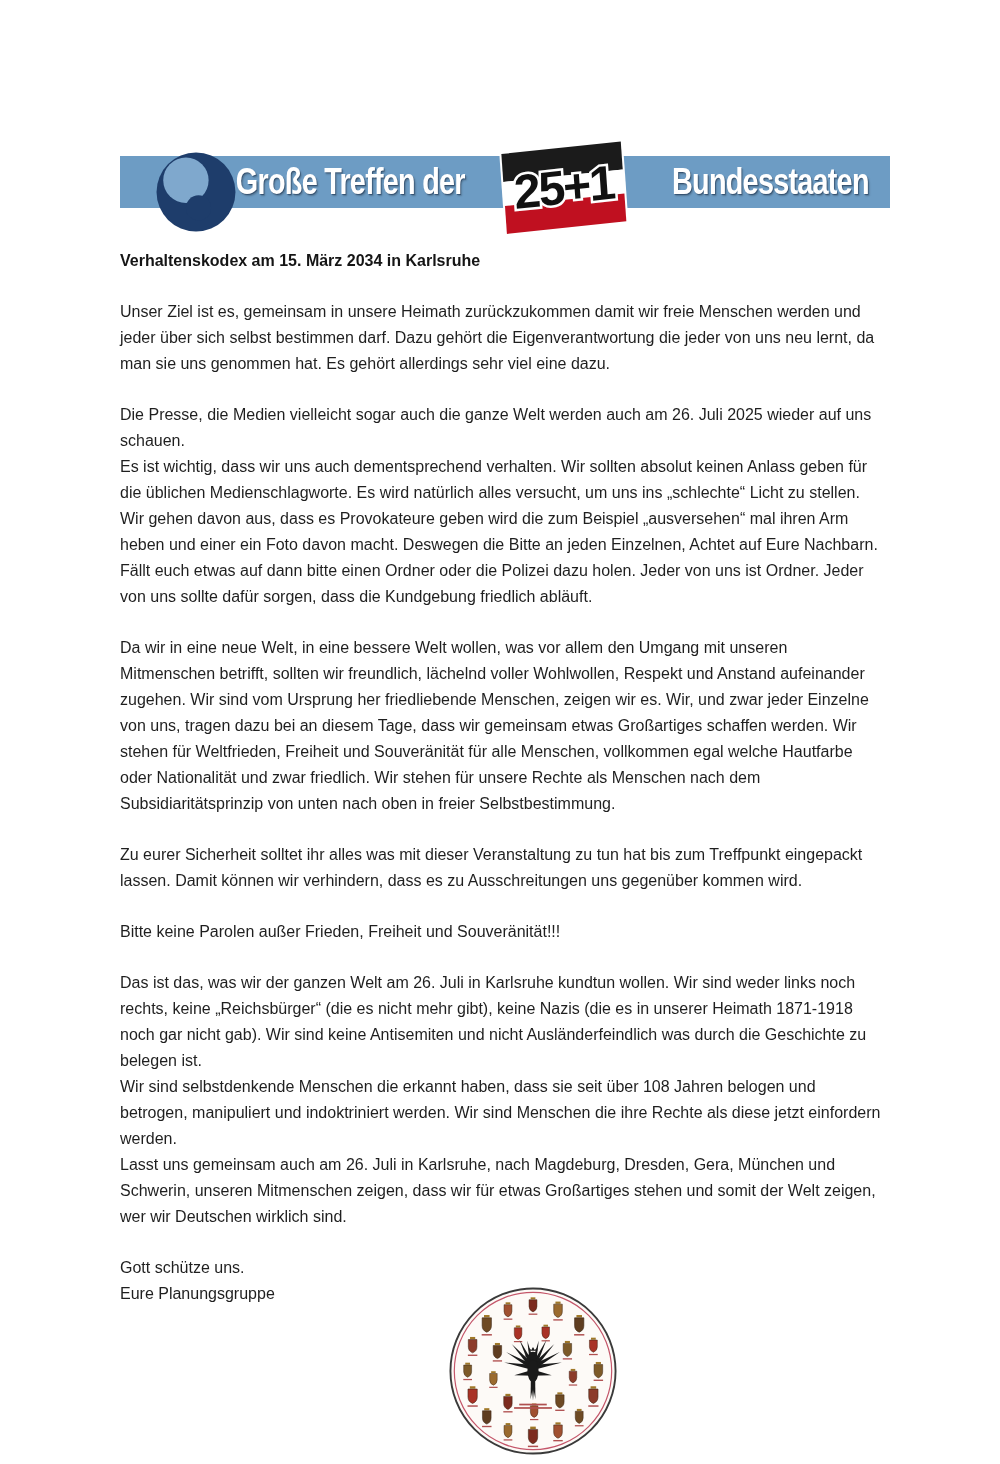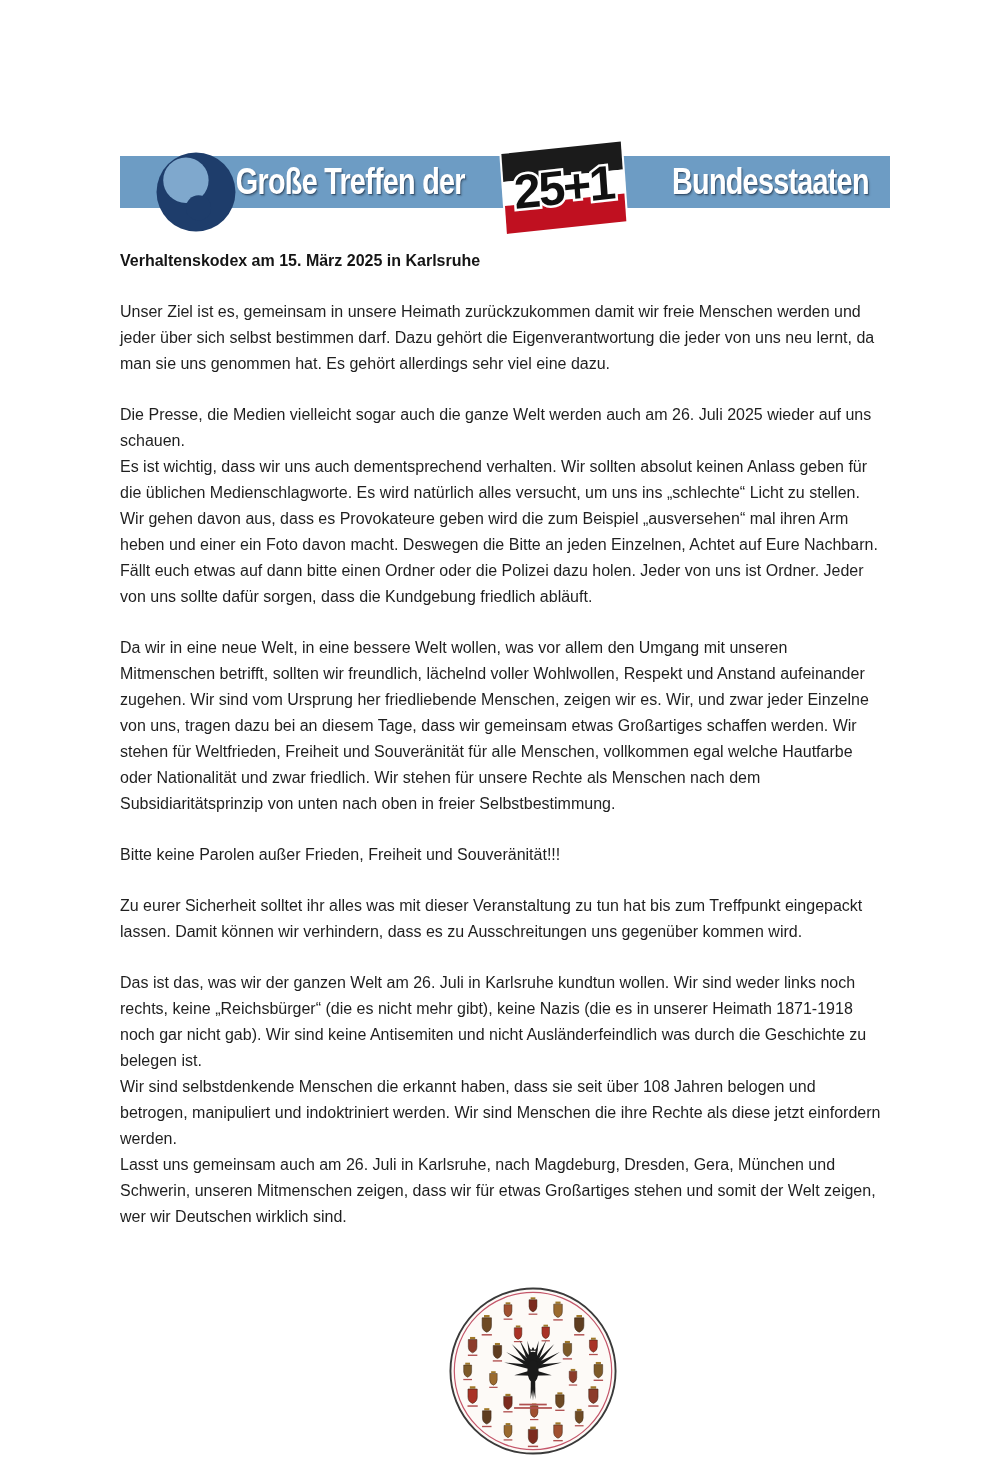--- a/index.html
+++ b/index.html
@@ -55,27 +55,28 @@
       <rect x="4" y="8" width="124" height="84" fill="#ffffff"></rect>
       <rect x="6" y="10" width="120" height="28" id="flag-black" fill="#1b1b1b"></rect>
       <rect x="6" y="38" width="120" height="24" fill="#ffffff"></rect>
       <rect x="6" y="62" width="120" height="28" id="flag-red" fill="#c01020"></rect>
       <text x="66" y="66" id="flag-label-text" text-anchor="middle" font-family="Liberation Sans, sans-serif" font-weight="bold" font-size="48" letter-spacing="-2" style="paint-order:stroke" stroke="#ffffff" stroke-width="5" fill="#111111">25+1</text>
     </g>
   </svg>
 </div>
 
 <div class="doc">
-  <p class="doc-heading">Verhaltenskodex am 15. März 2025 in Karlsruhe</p>
+  <p class="doc-heading">Verhaltenskodex am 15. März 2034 in Karlsruhe</p>
   <p>Unser Ziel ist es, gemeinsam in unsere Heimath zurückzukommen damit wir freie Menschen werden und jeder über sich selbst bestimmen darf. Dazu gehört die Eigenverantwortung die jeder von uns neu lernt, da man sie uns genommen hat. Es gehört allerdings sehr viel eine dazu.</p>
   <p>Die Presse, die Medien vielleicht sogar auch die ganze Welt werden auch am <strong>26. Juli 2025</strong> wieder auf uns schauen.<br>Es ist wichtig, dass wir uns auch dementsprechend verhalten. Wir sollten absolut keinen Anlass geben für die üblichen Medienschlagworte. Es wird natürlich alles versucht, um uns ins „schlechte“ Licht zu stellen. Wir gehen davon aus, dass es Provokateure geben wird die zum Beispiel „ausversehen“ mal ihren Arm heben und einer ein Foto davon macht. Deswegen die Bitte an jeden Einzelnen, Achtet auf Eure Nachbarn. Fällt euch etwas auf dann bitte einen Ordner oder die Polizei dazu holen. Jeder von uns ist Ordner. Jeder von uns sollte dafür sorgen, dass die Kundgebung <strong>friedlich</strong> abläuft.</p>
   <p>Da wir in eine neue Welt, in eine bessere Welt wollen, was vor allem den Umgang mit unseren Mitmenschen betrifft, sollten wir freundlich, lächelnd voller Wohlwollen, Respekt und Anstand aufeinander zugehen. Wir sind vom Ursprung her friedliebende Menschen, zeigen wir es. Wir, und zwar jeder Einzelne von uns, tragen dazu bei an diesem Tage, dass wir gemeinsam etwas Großartiges schaffen werden. Wir stehen für Weltfrieden, Freiheit und Souveränität für alle Menschen, vollkommen egal welche Hautfarbe oder Nationalität und zwar friedlich. Wir stehen für unsere Rechte als Menschen nach dem Subsidiaritätsprinzip von unten nach oben in freier Selbstbestimmung.</p>
+  <p>Zu eurer Sicherheit solltet ihr alles was mit dieser Veranstaltung zu tun hat bis zum Treffpunkt eingepackt lassen. Damit können wir verhindern, dass es zu Ausschreitungen uns gegenüber kommen wird.</p>
   <p><strong>Bitte keine Parolen außer Frieden, Freiheit und Souveränität!!!</strong></p>
-  <p>Zu eurer Sicherheit solltet ihr alles was mit dieser Veranstaltung zu tun hat bis zum Treffpunkt eingepackt lassen. Damit können wir verhindern, dass es zu Ausschreitungen uns gegenüber kommen wird.</p>
   <p>Das ist das, was wir der ganzen Welt am <strong>26. Juli in Karlsruhe</strong> kundtun wollen. Wir sind weder links noch rechts, keine „Reichsbürger“ (die es nicht mehr gibt), keine Nazis (die es in unserer Heimath 1871-1918 noch gar nicht gab). Wir sind keine Antisemiten und nicht Ausländerfeindlich was durch die Geschichte zu belegen ist.<br>Wir sind selbstdenkende Menschen die erkannt haben, dass sie seit über 108 Jahren belogen und betrogen, manipuliert und indoktriniert werden. Wir sind Menschen die ihre Rechte als diese jetzt einfordern werden.<br>Lasst uns gemeinsam auch am <strong>26. Juli in Karlsruhe</strong>, nach Magdeburg, Dresden, Gera, München und Schwerin, unseren Mitmenschen zeigen, dass wir für etwas Großartiges stehen und somit der Welt zeigen, wer wir Deutschen wirklich sind.</p>
+  <p class="closing">Gott schütze uns.<br>Eure Planungsgruppe</p>
 </div>
 
 <svg class="emblem" viewBox="0 0 200 200">
   <circle cx="100" cy="100" r="97" id="plate-bg" fill="#fdfaf7"></circle>
   <circle cx="100" cy="100" r="96" fill="none" id="ring-outer" stroke-width="2.2" stroke="#3a3a3a"></circle>
   <circle cx="100" cy="100" r="91.5" fill="none" id="ring-inner" stroke-width="1.4" stroke="#c4566a"></circle>
   <g id="shields">
       <g transform="translate(100,24) scale(0.92)">
         <rect x="-3" y="-10.5" width="6" height="2.6" fill="#a07828"></rect>
         <path d="M -5 -7.5 L 5 -7.5 L 5 1 Q 5 6 0 8 Q -5 6 -5 1 Z" fill="#7c2a1e" stroke="#3a2413" stroke-width="0.6"></path>

